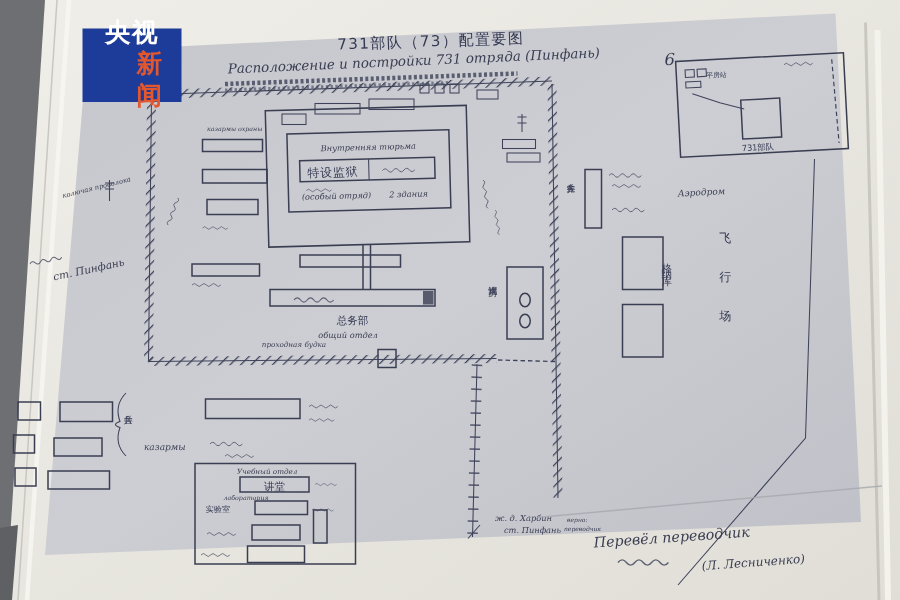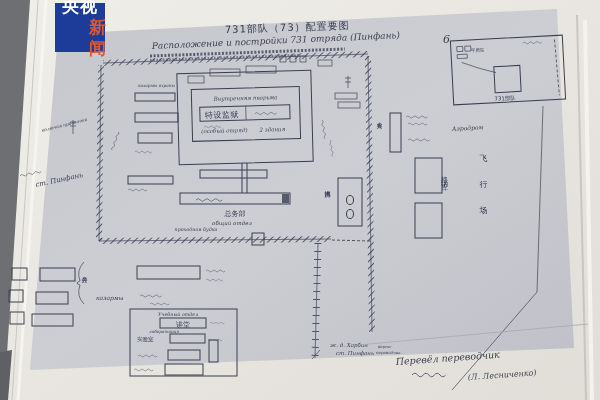--- a/index.html
+++ b/index.html
@@ -1,19 +1,19 @@
 <!DOCTYPE html>
 <html><head>
 <meta charset="utf-8">
 <style>
   html,body{margin:0;padding:0;}
   .stage{position:relative;width:600px;height:400px;overflow:hidden;background:#6e6f72;
          font-family:"DejaVu Sans",sans-serif;}
   .stage svg{position:absolute;left:0;top:0;}
-  .logo{position:absolute;left:55px;top:3px;width:50px;height:49px;background:#1d3b98;
+  .logo{position:absolute;left:55px;top:19px;width:66px;height:49px;background:#1d3b98;
         display:flex;flex-direction:column;align-items:center;justify-content:center;
         font-weight:bold;font-size:17px;line-height:1.25;letter-spacing:1px;
         font-family:"DejaVu Sans",sans-serif;}
   .logo .l1{color:#ffffff;}
   .logo .l2{color:#e2572e;margin-left:36px;}
   
   .hw{font-family:"DejaVu Serif",serif;font-style:italic;fill:#3a3e52;}
   .cjk{font-family:"DejaVu Sans",sans-serif;fill:#343952;}
   .vtext{writing-mode:vertical-rl;text-orientation:upright;}
   .ink{stroke:#3a3e52;fill:none;stroke-width:1;}

